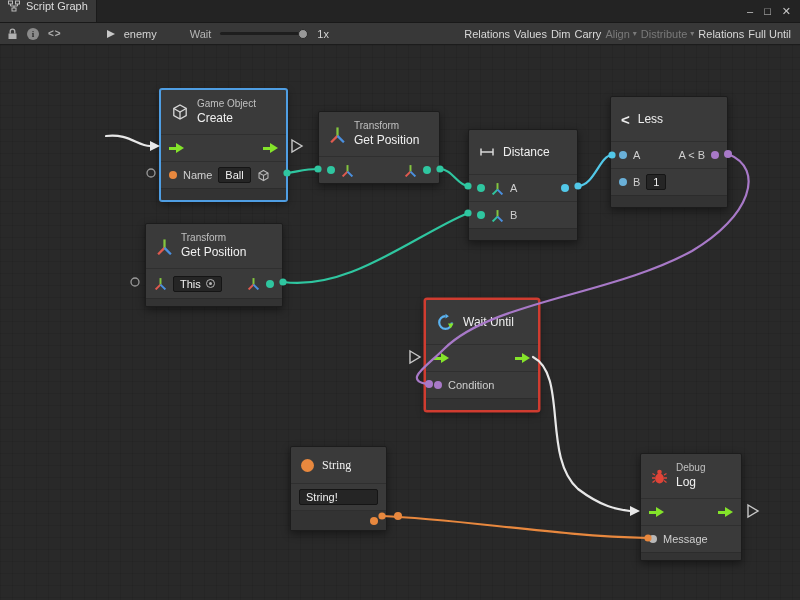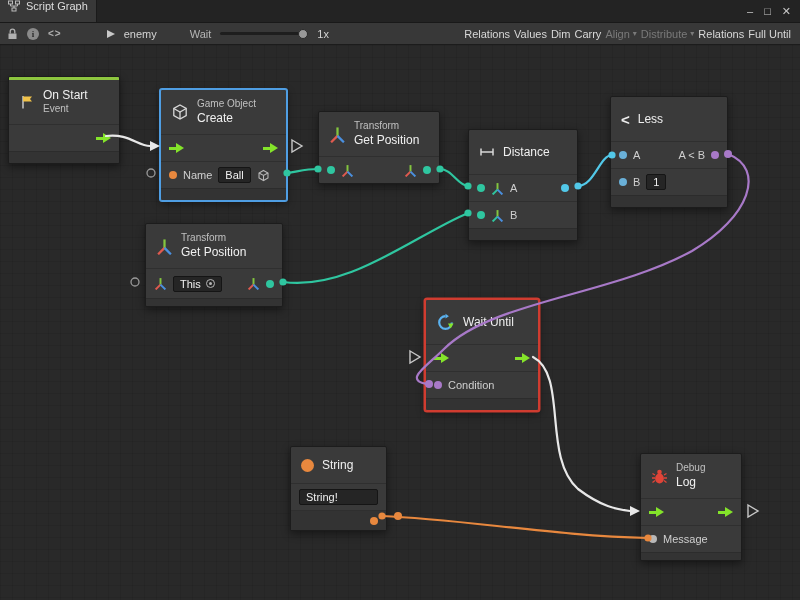--- a/index.html
+++ b/index.html
@@ -41,21 +41,21 @@
             background-size:12px 12px; }
   #wires { position:absolute; top:0; left:0; z-index:3; pointer-events:none; }
 
   
   .node { position:absolute; background:#3a3a3a; border:1px solid #1c1c1c; border-radius:2px;
           box-shadow:0 3px 8px rgba(0,0,0,0.45); z-index:2; font-size:11px; color:#cfcfcf; }
   .sel-blue { border-color:#4f9ee3; box-shadow:0 0 0 1px #4f9ee3, 0 3px 8px rgba(0,0,0,0.45); }
   .sel-red  { border-color:#d03c30; box-shadow:0 0 0 1.5px #d03c30, 0 3px 8px rgba(0,0,0,0.45); }
   .strip { height:3px; background:#8dc63f; border-radius:1px 1px 0 0; }
   .hdr { display:flex; align-items:center; gap:8px; padding:7px 10px; min-height:44px; }
-  .hdr.compact { min-height:36px; padding:5px 10px; }
+  .hdr.compact { min-height:36px; padding:5px 10px;font-family:Liberation Serif, serif; }
   .titles { display:flex; flex-direction:column; line-height:1.25; }
   .t1 { font-size:10px; color:#c0c0c0; }
   .t2 { font-size:12px; color:#f0f0f0; }
   .row { position:relative; display:flex; align-items:center; gap:6px;
          padding:0 8px; height:27px; border-top:1px solid #2f2f2f; }
   .row.tall { height:30px; }
   .row.short { height:20px; background:#333; }
   .spacer { flex:1; }
   .ftr { height:12px; background:#333; border-top:1px solid #2c2c2c; border-radius:0 0 2px 2px; }
   .ftr.slim { height:8px; }
@@ -125,38 +125,20 @@
       <span>Distribute</span>
       <span class="caret">▾</span>
     </span>
     <span class="tbtn">Relations</span>
     <span class="tbtn">Full Until</span>
   </div>
 </div>
 
 <div id="canvas">
 
-  <div class="node" style="left:8px;top:31px;width:112px;">
-    <div class="strip"></div>
-    <div class="hdr">
-      <svg width="16" height="16" viewBox="0 0 16 16">
-        <path d="M4,2 V14.5" stroke="#cfcfcf" stroke-width="1.4"></path>
-        <path d="M4,2.5 H13 L11,5 L13,7.5 H4 Z" fill="#f0c24a"></path>
-      </svg>
-      <div class="titles">
-        <span class="t2">On Start</span>
-        <span class="t1">Event</span>
-      </div>
-    </div>
-    <div class="row">
-      <span class="spacer"></span>
-      <span class="farrow"></span>
-    </div>
-    <div class="ftr"></div>
-  </div>
 
   <div class="node sel-blue" style="left:160px;top:44px;width:127px;">
     <div class="hdr">
       <svg width="18" height="18" viewBox="0 0 18 18" fill="none" stroke="#d8d8d8" stroke-width="1.3">
         <path d="M9,2 L15.2,5.5 V12.5 L9,16 L2.8,12.5 V5.5 Z"></path>
           <path d="M2.8,5.5 L9,9 L15.2,5.5"></path>
           <path d="M9,9 V16"></path>
       </svg>
       <div class="titles">
         <span class="t1">Game Object</span>

